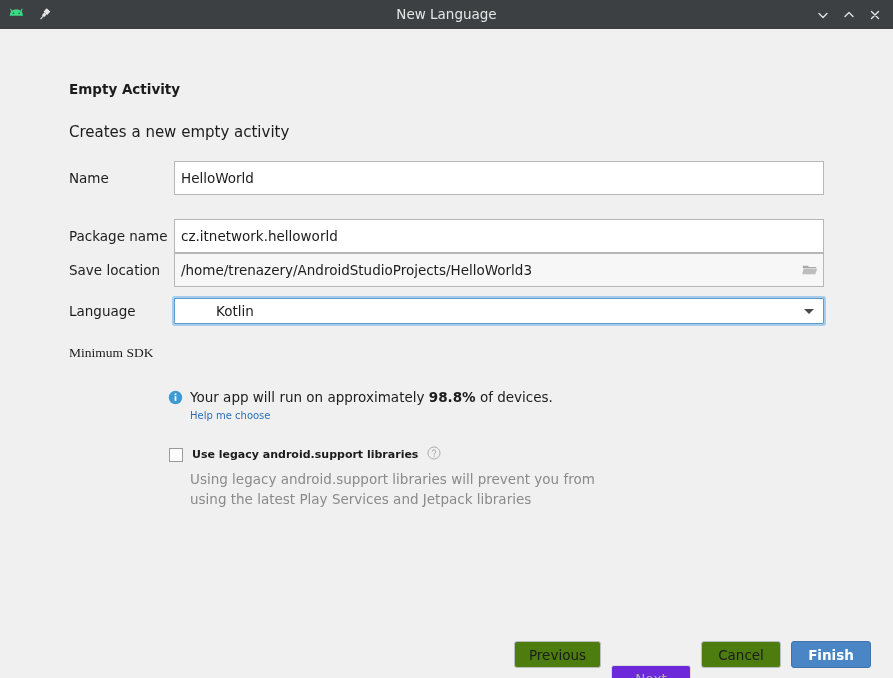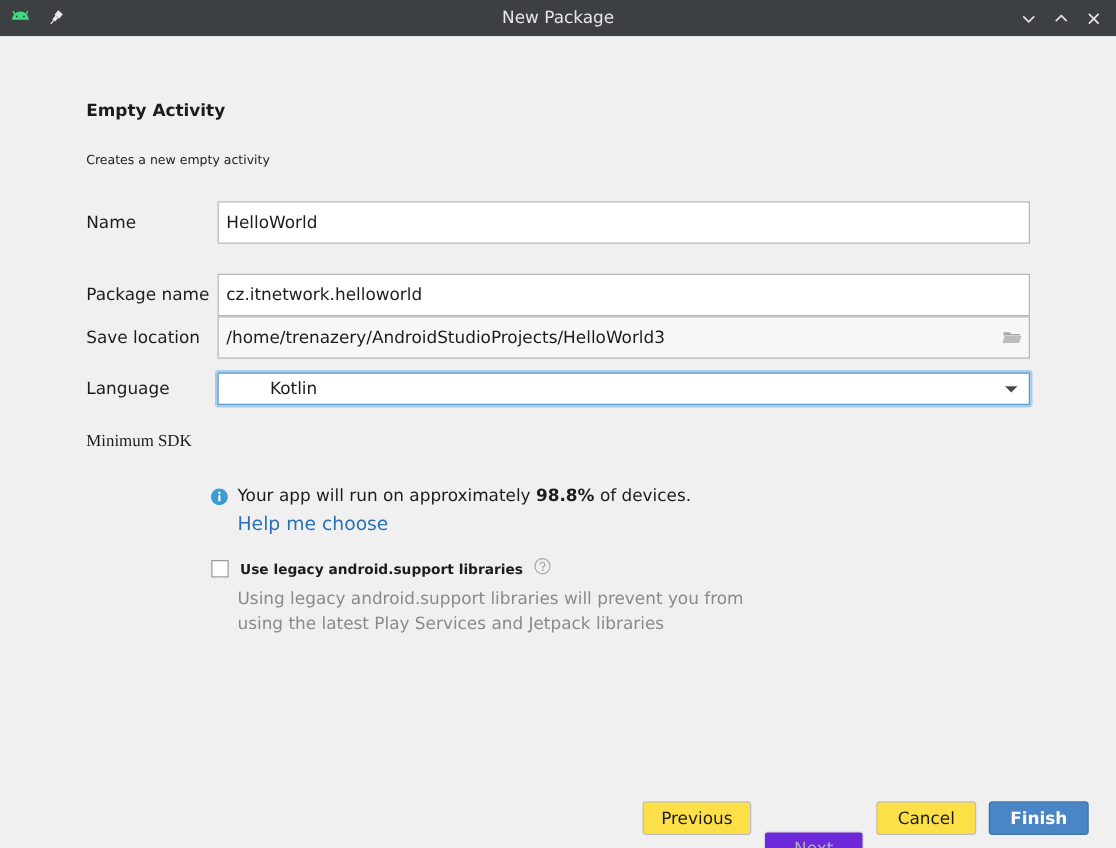--- a/index.html
+++ b/index.html
@@ -67,21 +67,21 @@
   .heading {
     position: absolute;
     left: 69px; top: 52px;
     font-weight: bold;
     font-size: 13.5px;
     color: #1c1c1c;
   }
   .subheading {
     position: absolute;
     left: 69px; top: 94px;
-    font-size: 10px;
+    font-size: 15px;
     color: #1c1c1c;
   }
 
   .form-row {
     position: absolute;
     left: 69px;
     width: 755px;
     display: flex;
     align-items: center;
   }
@@ -161,21 +161,21 @@
     gap: 7px;
     font-size: 13.5px;
   }
   .info-icon { width: 15px; height: 15px; flex: none; margin-top: 1px; }
   .info-text { color: #1c1c1c; }
   .info-text b { font-weight: bold; }
   .help-link {
     position: absolute;
     left: 190px; top: 381px;
     color: #2a70b8;
-    font-size: 15px;
+    font-size: 10px;
     cursor: pointer;
   }
 
   
   .check-row {
     position: absolute;
     left: 169px; top: 417px;
     display: flex;
     align-items: center;
     gap: 9px;
@@ -213,21 +213,21 @@
     display: flex;
     align-items: center;
     justify-content: flex-end;
     gap: 10px;
     padding-right: 22px;
   }
   .btn {
     min-width: 80px;
     height: 27px;
     padding: 0 14px;
-    background: #fde047;
+    background: #4d7c0f;
     border: 1px solid #bdbdbd;
     border-radius: 3px;
     font-family: "DejaVu Sans", "Liberation Sans", sans-serif;
     font-size: 13.5px;
     color: #1c1c1c;
     cursor: pointer;
   }
   .btn.disabled {
     color: #b0b0b0;
     background: #6d28d9;
@@ -260,21 +260,21 @@
       <svg class="pin-icon" viewBox="0 0 16 16" xmlns="http://www.w3.org/2000/svg">
         <g transform="rotate(40 8 8)">
           <rect x="5.4" y="1.5" width="5.2" height="5" fill="#e8e8e8"></rect>
           <rect x="6.4" y="6.5" width="3.2" height="4" fill="#e8e8e8"></rect>
           <path d="M8 10.5 L8 14.5" stroke="#e8e8e8" stroke-width="1.1"></path>
         </g>
       </svg>
     </span>
   </div>
 
-  <div class="titlebar-title">New Package</div>
+  <div class="titlebar-title">New Language</div>
 
   <div class="titlebar-right">
     <div class="win-btn">
       <svg width="14" height="14" viewBox="0 0 14 14" xmlns="http://www.w3.org/2000/svg">
         <path d="M3 5.5 L7 9.5 L11 5.5" stroke="#e0e0e0" stroke-width="1.4" fill="none" stroke-linecap="round" stroke-linejoin="round"></path>
       </svg>
     </div>
     <div class="win-btn">
       <svg width="14" height="14" viewBox="0 0 14 14" xmlns="http://www.w3.org/2000/svg">
         <path d="M3 8.5 L7 4.5 L11 8.5" stroke="#e0e0e0" stroke-width="1.4" fill="none" stroke-linecap="round" stroke-linejoin="round"></path>

